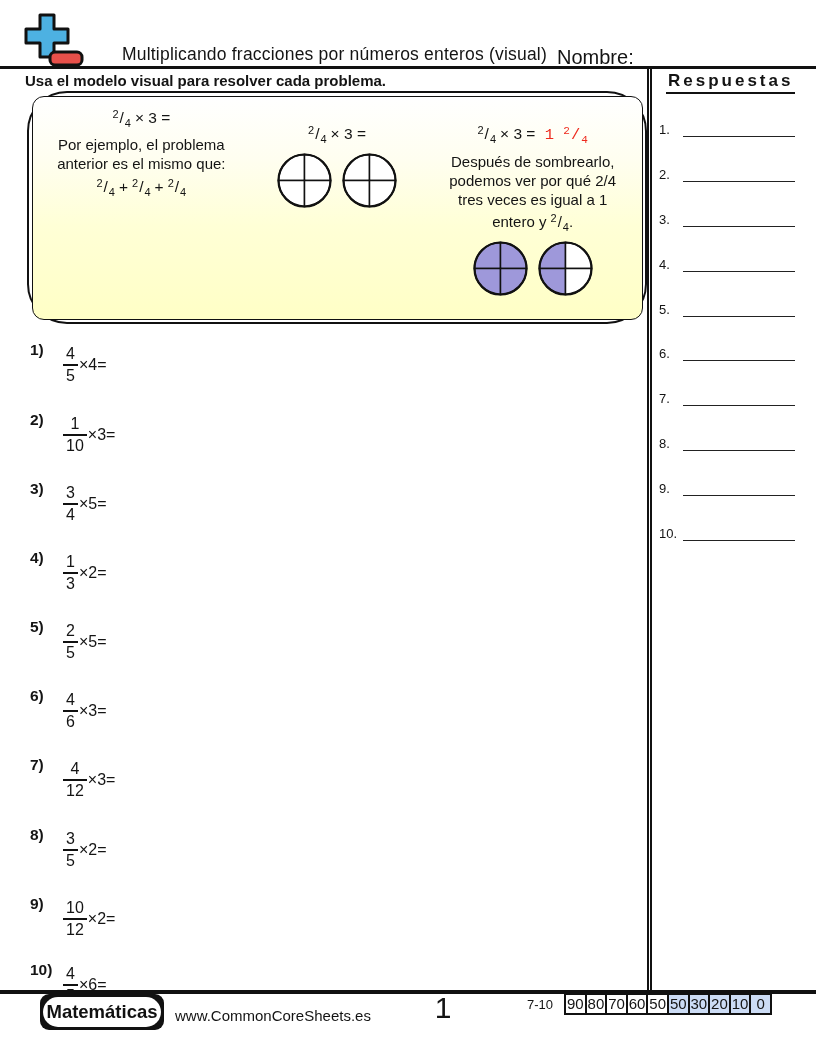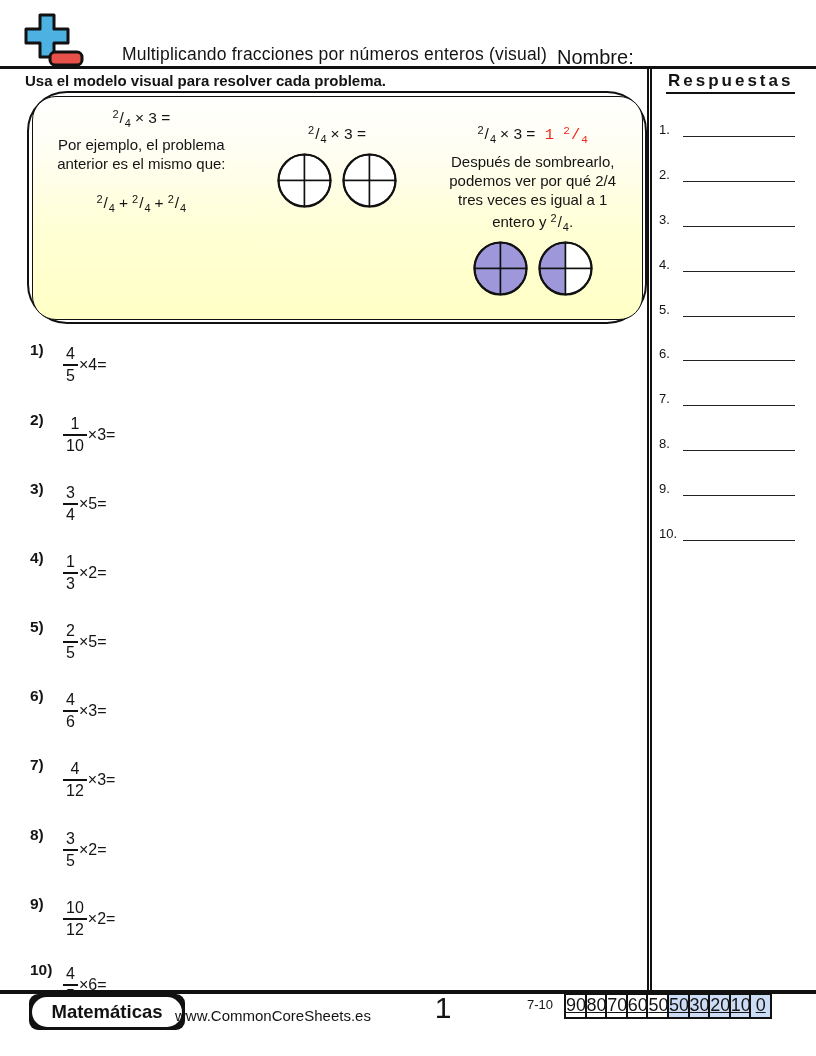--- a/index.html
+++ b/index.html
@@ -11,33 +11,33 @@
   
   .logo { position:absolute; left:16px; top:12px; }
   .page-title { position:absolute; left:122px; top:44px; font-size:17.5px; letter-spacing:.2px; }
   .name-label { position:absolute; left:557px; top:46px; font-size:20px; }
   .header-rule { position:absolute; left:0; top:66px; width:816px; height:3px; background:#111; }
   .instruction { position:absolute; left:25px; top:72px; font-size:15px; font-weight:bold; }
 
   
   .exbox { position:absolute; left:27px; top:91px; width:620px; height:233px;
            border:2.5px solid #111; border-radius:40px; }
-  .exbox-inner { position:absolute; inset:2.5px; border:1.5px solid #111; border-radius:24px;
+  .exbox-inner { position:absolute; inset:2.5px; border:1.5px solid #111; border-radius:12px;
            background:linear-gradient(180deg,#ffffff 0%,#fffef0 28%,#ffffd6 58%,#ffffc6 100%);
            display:flex; gap:6px; padding:8px 14px 0 14px; overflow:hidden; }
   .excol { flex:1; text-align:center; font-size:15px; line-height:19px; }
   .eq { display:block; font-size:15.5px; margin-bottom:2px; }
   .excol.c2 .eq, .excol.c3 .eq { margin-top:16px; }
   sup { font-size:11px; vertical-align:5px; }
   sub { font-size:11px; vertical-align:-4px; }
   .sl { margin:0 1px; }
   .eq-rest { margin-left:4px; }
   .red { color:var(--result-red,#ee2a1e);font-family:Liberation Mono, monospace; }
   .red .sl { color:var(--result-red,#ee2a1e); }
-  .sum-line { margin-top:17px; font-size:15.5px; }
+  .sum-line { margin-top:1px; font-size:15.5px; }
   .sum-line .plus { margin:0 4px; }
   .tail-line { margin-top:0; }
   .circles { display:flex; justify-content:center; gap:8px; margin-top:3px; }
   .circle { width:57px; height:57px; }
 
   
   .problem { position:absolute; left:30px; display:flex; align-items:flex-start; }
   .plabel { font-weight:bold; font-size:15.5px; min-width:24px; }
   .fracline { display:flex; align-items:center; margin-left:9px; margin-top:3px; }
   .frac { display:inline-flex; flex-direction:column; text-align:center; font-size:16px; line-height:20px; }
@@ -50,29 +50,29 @@
              border-left:2px solid #111; border-right:2px solid #111; }
   .resp-heading { position:absolute; left:666px; top:71px; font-size:17px; font-weight:bold;
              letter-spacing:3px; border-bottom:2.5px solid #111; padding:0 2px 1px 2px; }
   .answer-row { position:absolute; left:659px; width:136px; height:19px;
              display:flex; align-items:flex-end; }
   .ans-num { font-size:13px; width:24px; }
   .ans-line { flex:1; border-bottom:1.6px solid #222; height:19px; }
 
   
   .footer-rule { position:absolute; left:0; top:990px; width:816px; height:4px; background:#111; }
-  .brand-badge { position:absolute; left:29px; top:994px; width:156px; height:36px;
+  .brand-badge { position:absolute; left:40px; top:994px; width:124px; height:36px;
              background:#111; border-radius:9px; }
   .brand-oval { position:absolute; inset:3px; background:#fff; border-radius:99px;
              display:flex; align-items:center; justify-content:center;
              font-size:18.5px; font-weight:bold; color:#111; }
   .site-url { position:absolute; left:175px; top:1007px; font-size:15px; }
   .page-num { position:absolute; left:418px; top:991px; width:50px; text-align:center; font-size:30px; }
   .score-label { position:absolute; left:527px; top:997px; font-size:13px; }
-  .score-table { position:absolute; left:564px; top:993px; display:flex; font-size:18px;text-decoration:underline; }
+  .score-table { position:absolute; left:564px; top:993px; display:flex; font-size:15px; }
   .scell { width:22.6px; border:2px solid #111; margin-left:-2px; text-align:center; padding:0 0 1px 0; background:#fff; }
   .scell:first-child { margin-left:0; }
   .scell.hl { background:var(--score-highlight,#ccdcf5); }
 </style>
 </head>
 <body>
 
 <svg class="logo" width="70" height="58" viewBox="0 0 70 58">
   <path d="M24 3 h14 v14 h14 v14 h-14 v14 h-14 v-14 h-14 v-14 h14 z" fill="var(--logo-blue,#4db1e2)" stroke="#111" stroke-width="3" stroke-linejoin="round"></path>
   <rect x="34" y="40" width="32" height="13" rx="5" fill="var(--logo-red,#e8504a)" stroke="#111" stroke-width="3"></rect>

